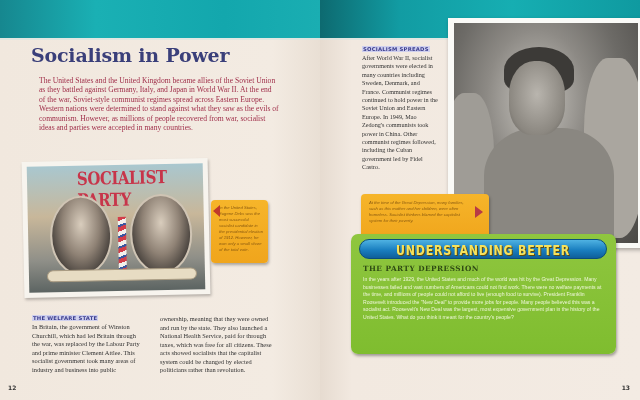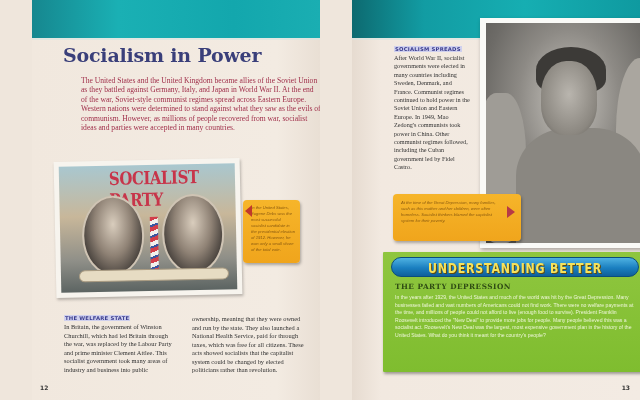--- a/index.html
+++ b/index.html
@@ -1,29 +1,29 @@
 <!DOCTYPE html>
 <html><head>
 <meta charset="utf-8">
 <style>
   * { box-sizing: border-box; margin: 0; padding: 0; }
   html, body { width: 640px; height: 400px; overflow: hidden; background: #efe6dc; }
   .spread { position: relative; width: 640px; height: 400px; display: flex; }
-  .page { position: relative; width: 320px; height: 400px; background: #f2e9e0; overflow: hidden; margin-left: 32px; }
+  .page { position: relative; width: 320px; height: 400px; background: #f2e9e0; overflow: hidden; }
   .page.left { background: linear-gradient(90deg, #f1e8de 0%, #f3ebe2 85%, #e9dfd4 100%); }
   .page.right { background: linear-gradient(90deg, #e6dbd0 0%, #f2e9e0 10%, #f3ebe3 100%); }
   .band { position: absolute; left: 0; top: 0; width: 100%; height: 38px;
           background: linear-gradient(180deg, #1e8e95 0%, #16a7ad 55%, #11b3b5 100%); }
   .page.left .band { background: linear-gradient(90deg, #16878f 0%, #1ab0b4 30%, #13a7ad 70%, #1aaeb2 100%); }
   .page.right .band { background: linear-gradient(90deg, #0d6a70 0%, #129ca3 25%, #16aeb2 60%, #0f9aa0 100%); }
   .band-edge { position: absolute; left: 0; top: 38px; width: 100%; height: 2px; background: #d7e6e2; opacity: .6; }
 
   .title { position: absolute; left: 31px; top: 44px; font-family: "DejaVu Serif", serif;
            font-weight: bold; font-size: 19px; color: #3a3f7a; letter-spacing: -0.2px; }
-  .intro { position: absolute; left: 49px; top: 76px; width: 240px; font-family: "Liberation Serif", serif;
+  .intro { position: absolute; left: 39px; top: 76px; width: 240px; font-family: "Liberation Serif", serif;
            font-size: 7.6px; line-height: 9.4px; color: #a02f4a; }
 
   .poster { position: absolute; left: 23px; top: 160px; width: 186px; height: 136px;
             background: #f7f4ee; padding: 5px; box-shadow: 1px 2px 3px rgba(0,0,0,.25); transform: rotate(-1.2deg); }
   .poster-inner { position: relative; width: 100%; height: 100%;
                   background: linear-gradient(180deg, #a9c7cf 0%, #c8b79a 40%, #8f8f88 75%, #5c6462 100%); overflow: hidden; }
   .poster-head { position: absolute; left: 50px; top: 6px; font-family: "DejaVu Serif", serif; font-weight: bold;
                  font-size: 15px; color: #c7354a; letter-spacing: -0.5px; transform: scaleY(1.2); }
   .portrait { position: absolute; width: 62px; height: 80px; border-radius: 50%;
               background: radial-gradient(ellipse at 50% 35%, #d9cdbd 0%, #8f8275 45%, #3f3a36 80%);
@@ -60,22 +60,22 @@
   .photo { position: absolute; left: 448px; top: 18px; width: 196px; height: 230px; background: #fafaf7; padding: 5px 6px; box-shadow: 1px 2px 4px rgba(0,0,0,.3); }
   .photo-inner { position: relative; width: 100%; height: 100%; overflow: hidden;
                  background: radial-gradient(ellipse at 45% 35%, #c9c6c0 0%, #8d8a85 35%, #6d6b67 60%, #4a4845 100%); }
   .face { position: absolute; left: 55px; top: 38px; width: 56px; height: 74px; border-radius: 45% 45% 40% 40%;
           background: radial-gradient(ellipse at 50% 45%, #b9b5ae 0%, #8b8780 70%, #5e5b56 100%); }
   .hair { position: absolute; left: 50px; top: 24px; width: 70px; height: 46px; border-radius: 50% 50% 30% 30%; background: #3c3a37; }
   .body-shape { position: absolute; left: 30px; top: 105px; width: 130px; height: 120px; border-radius: 40% 40% 0 0; background: #8a8781; }
   .child-l { position: absolute; left: -10px; top: 70px; width: 50px; height: 150px; border-radius: 40%; background: #9f9c96; }
   .child-r { position: absolute; left: 130px; top: 35px; width: 60px; height: 180px; border-radius: 40%; background: #aaa69f; }
 
-  .ub-box { position: absolute; left: 351px; top: 252px; width: 265px; height: 120px;
-            background: linear-gradient(180deg, #8fc63f 0%, #7fbd2f 100%); border-radius: 1px;
+  .ub-box { position: absolute; left: 351px; top: 234px; width: 265px; height: 120px;
+            background: linear-gradient(180deg, #8fc63f 0%, #7fbd2f 100%); border-radius: 7px;
             box-shadow: 1px 2px 3px rgba(0,0,0,.35); }
   .ub-banner { position: absolute; left: 8px; top: 5px; width: 248px; height: 20px; border-radius: 10px;
                background: linear-gradient(180deg, #4fb2e2 0%, #1a7fc0 55%, #0f5f9a 100%);
                border: 1px solid #0b4d7c; text-align: center; }
   .ub-title { font-family: "DejaVu Sans", sans-serif; font-weight: bold; font-size: 11px; line-height: 18px;
               color: #f7e25b; letter-spacing: 0.8px; text-shadow: 1px 1px 0 #5e4b10; transform: scaleY(1.2); display: inline-block; }
   .ub-sub { position: absolute; left: 12px; top: 30px; font-family: "DejaVu Serif", serif; font-weight: bold;
             font-size: 7.3px; color: #2f4b14; letter-spacing: 0.5px; }
   .ub-text { position: absolute; left: 12px; top: 42px; width: 245px; font-family: "Liberation Sans", sans-serif;
              font-size: 5.1px; line-height: 7.6px; color: #eef6d8; }

